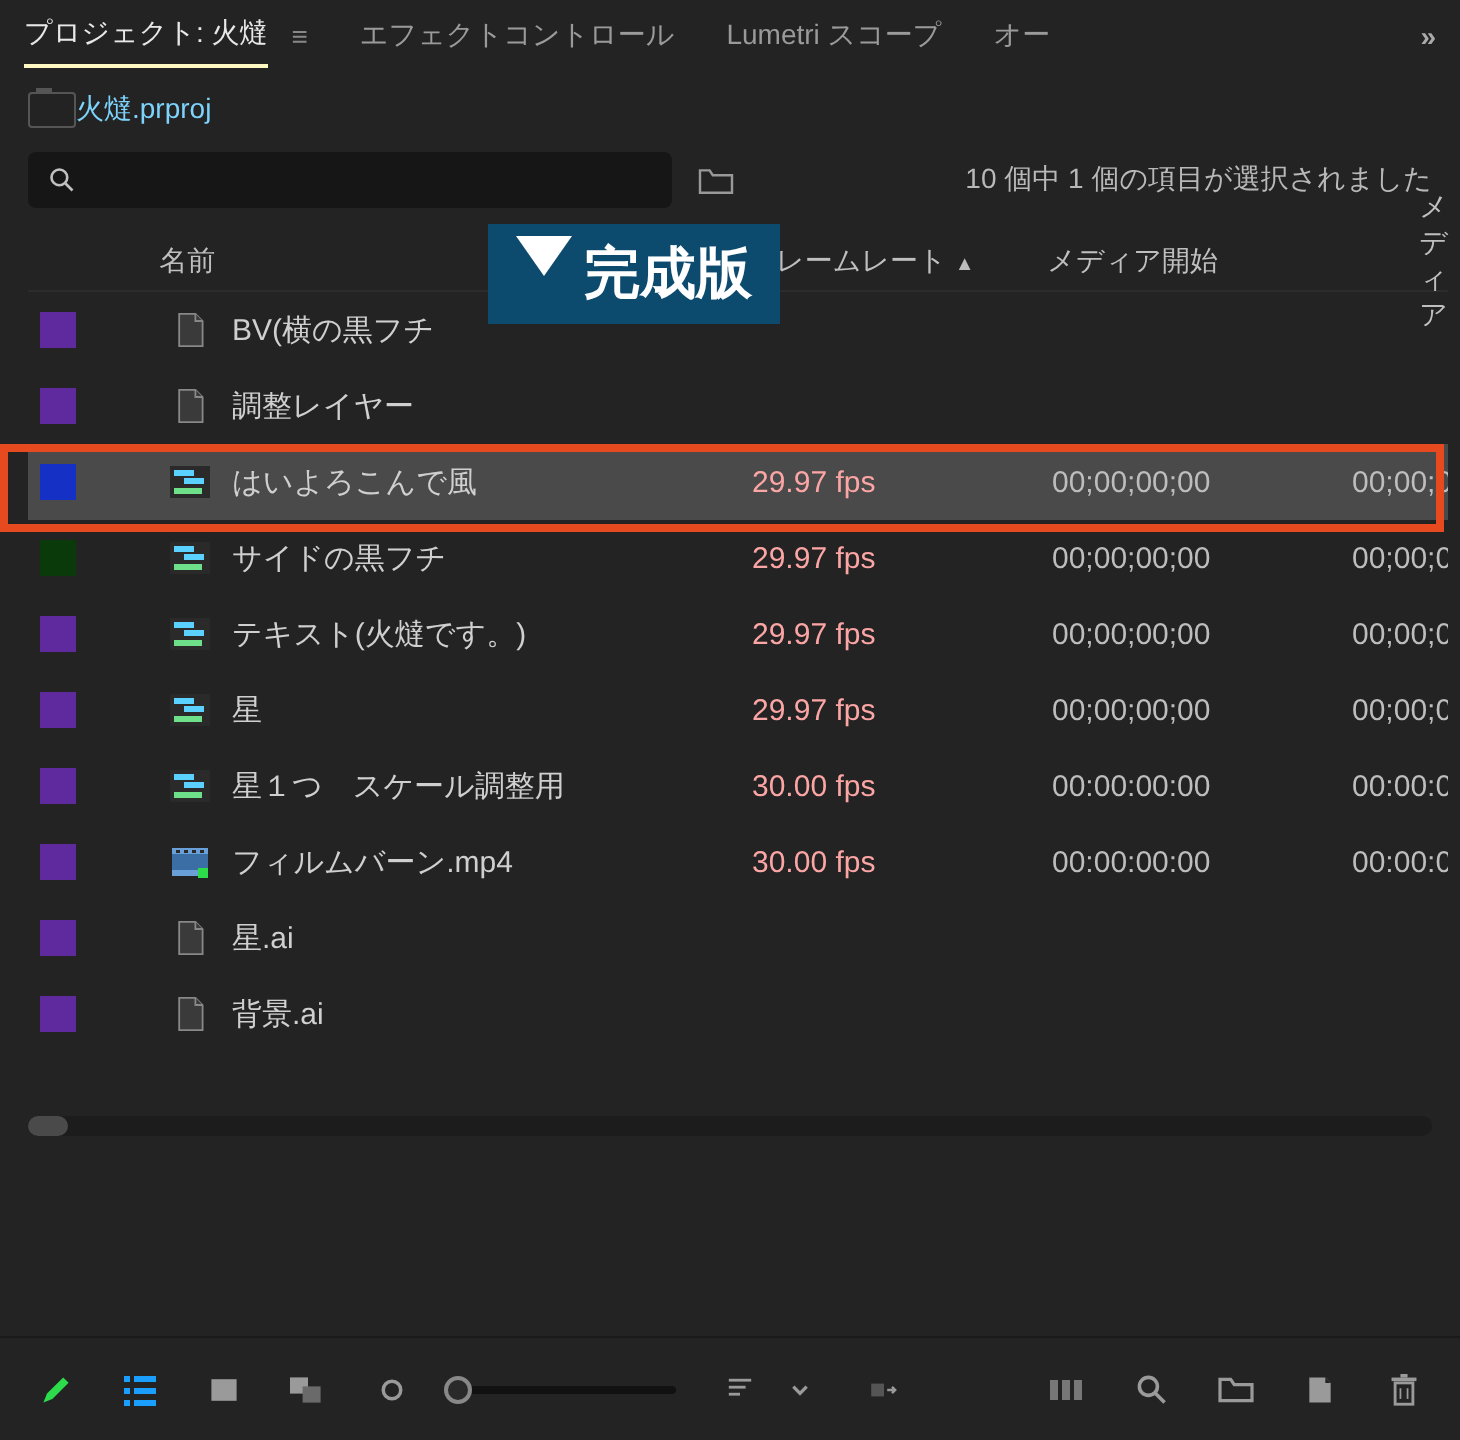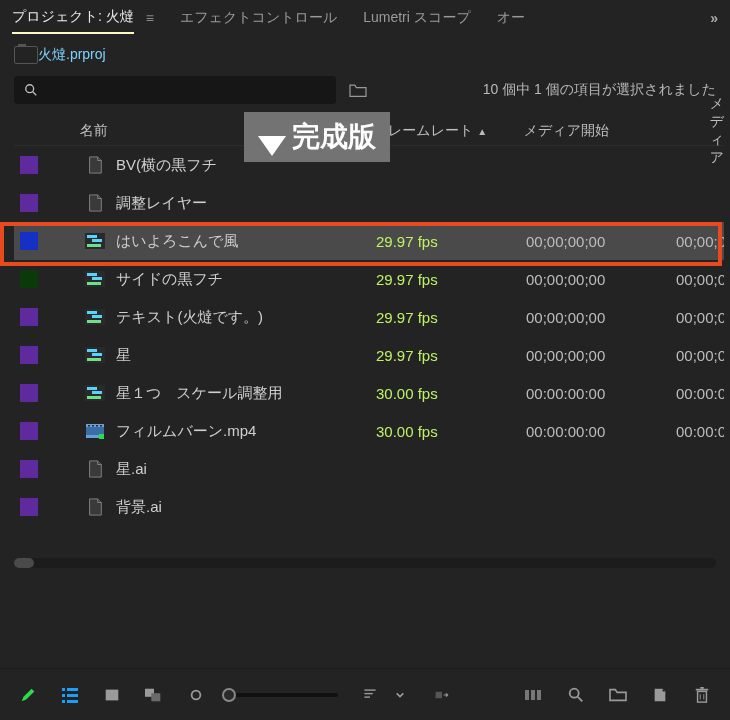--- a/index.html
+++ b/index.html
@@ -30,28 +30,28 @@
 .col-start { flex: 0 0 150px; }
 .col-end { flex: 1; margin-left: 36px; }
 .sort-caret { display: inline-block; margin-left: 4px; font-size: 10px; color: #bbb; }
 
 .rows { }
 .row { display: flex; align-items: center; height: 38px; font-size: 15px; color: #cfcfcf; }
 .row .swatch { width: 18px; height: 18px; margin: 0 6px; }
 .row .icon { width: 22px; height: 22px; margin-right: 10px; display: inline-flex; align-items: center; justify-content: center; }
 .row .name { flex: 0 0 260px; white-space: nowrap; overflow: hidden; }
 .row .indent { width: 40px; }
-.row .fps { flex: 0 0 150px; color: #bef264; }
+.row .fps { flex: 0 0 150px; color: #fca5a5; }
 .row .mstart { flex: 0 0 150px; color: #bdbdbd; }
 .row .mend { flex: 1; color: #bdbdbd; white-space: nowrap; overflow: hidden; }
 .row.selected { background: #4a4a4a; }
 
 .selection-outline { position: absolute; border: 4px solid #e84a1f; pointer-events: none; }
 
-.callout { position: absolute; background: #737373; color: #fff; font-weight: 800; font-size: 28px; padding: 6px 14px; display: flex; align-items: flex-end; gap: 6px; pointer-events: none; }
+.callout { position: absolute; background: #0c4a6e; color: #fff; font-weight: 800; font-size: 28px; padding: 6px 14px; display: flex; align-items: flex-start; gap: 6px; pointer-events: none; }
 .callout .tri { display: inline-block; width: 0; height: 0; border-left: 14px solid transparent; border-right: 14px solid transparent; border-top: 20px solid #fff; }
 
 .hscroll { margin: 32px 14px 0 14px; height: 10px; background: #1c1c1c; border-radius: 5px; position: relative; }
 .hscroll .thumb { position: absolute; left: 0; top: 0; height: 10px; width: 20px; background: #4a4a4a; border-radius: 5px; }
 
 .bottombar { position: absolute; bottom: 0; left: 0; width: 730px; height: 52px; display: flex; align-items: center; padding: 0 18px; gap: 22px; background: #232323; border-top: 1px solid #1a1a1a; }
 .bottombar .ico { width: 20px; height: 20px; display: inline-flex; align-items: center; justify-content: center; color: #9a9a9a; }
 .bottombar .pencil { color: #2cdc4b; }
 .bottombar .plist { color: #1a9eff; }
 .bottombar .spacer { flex: 1; }

